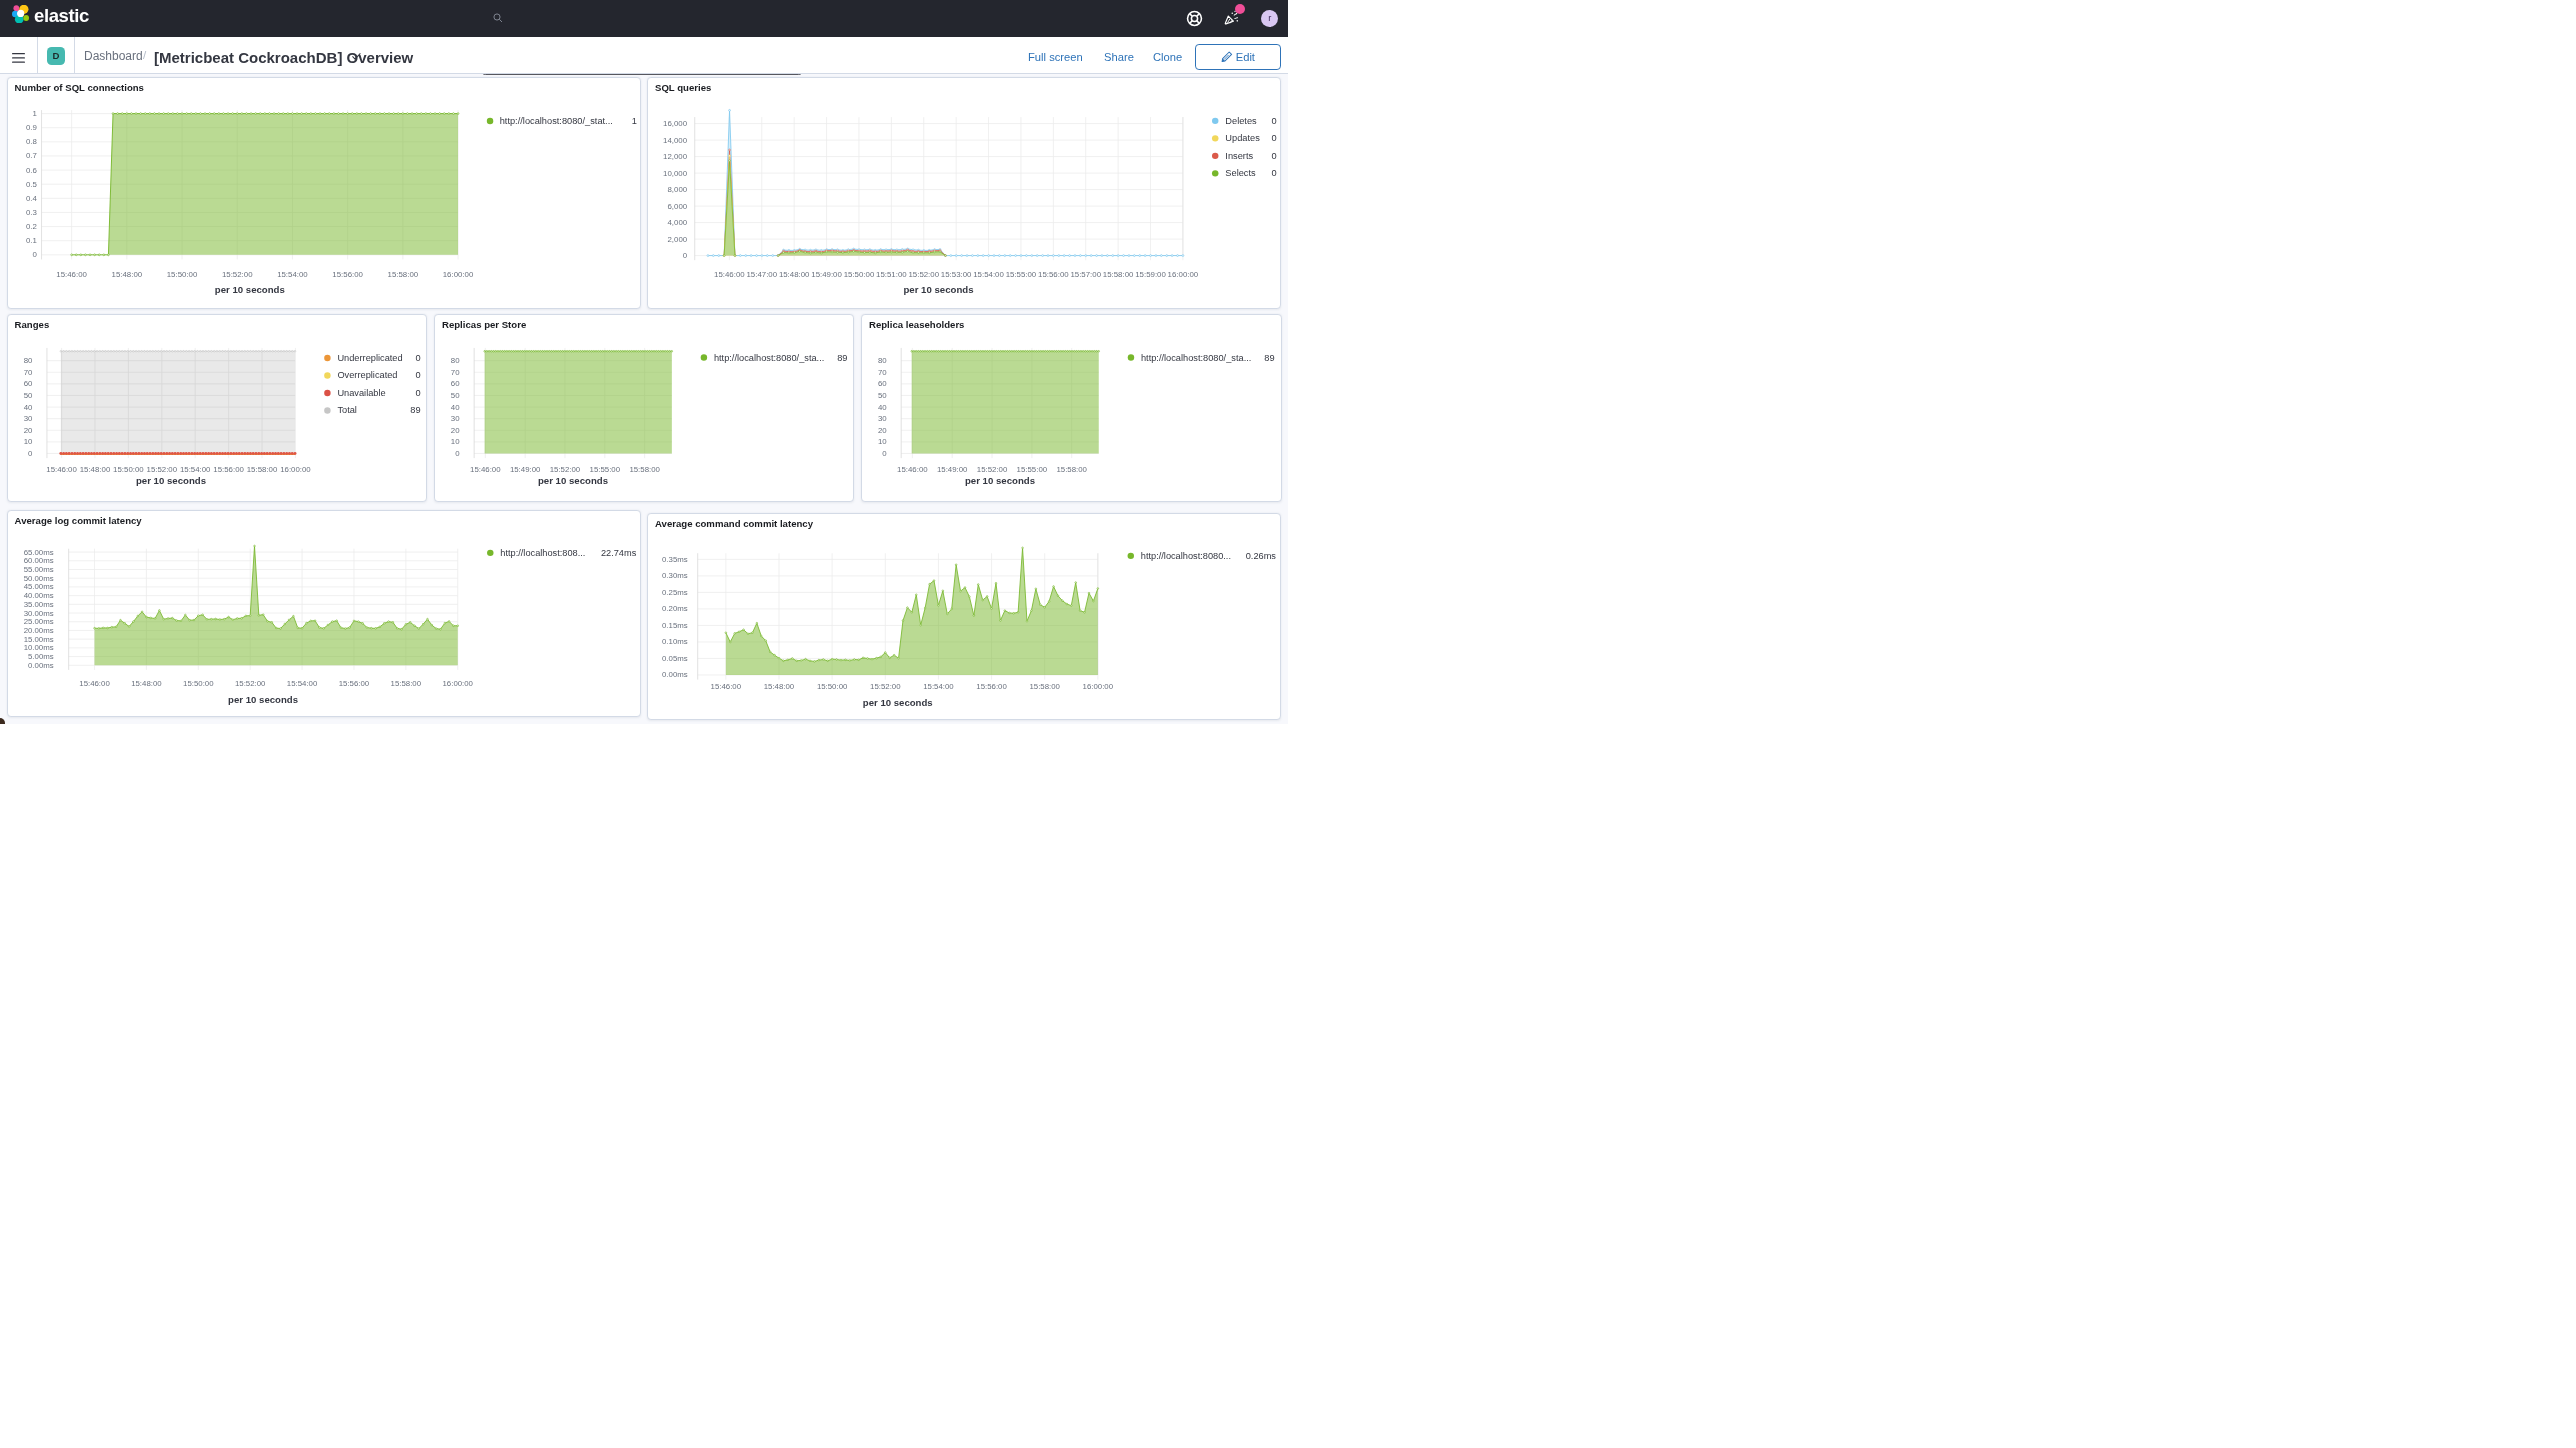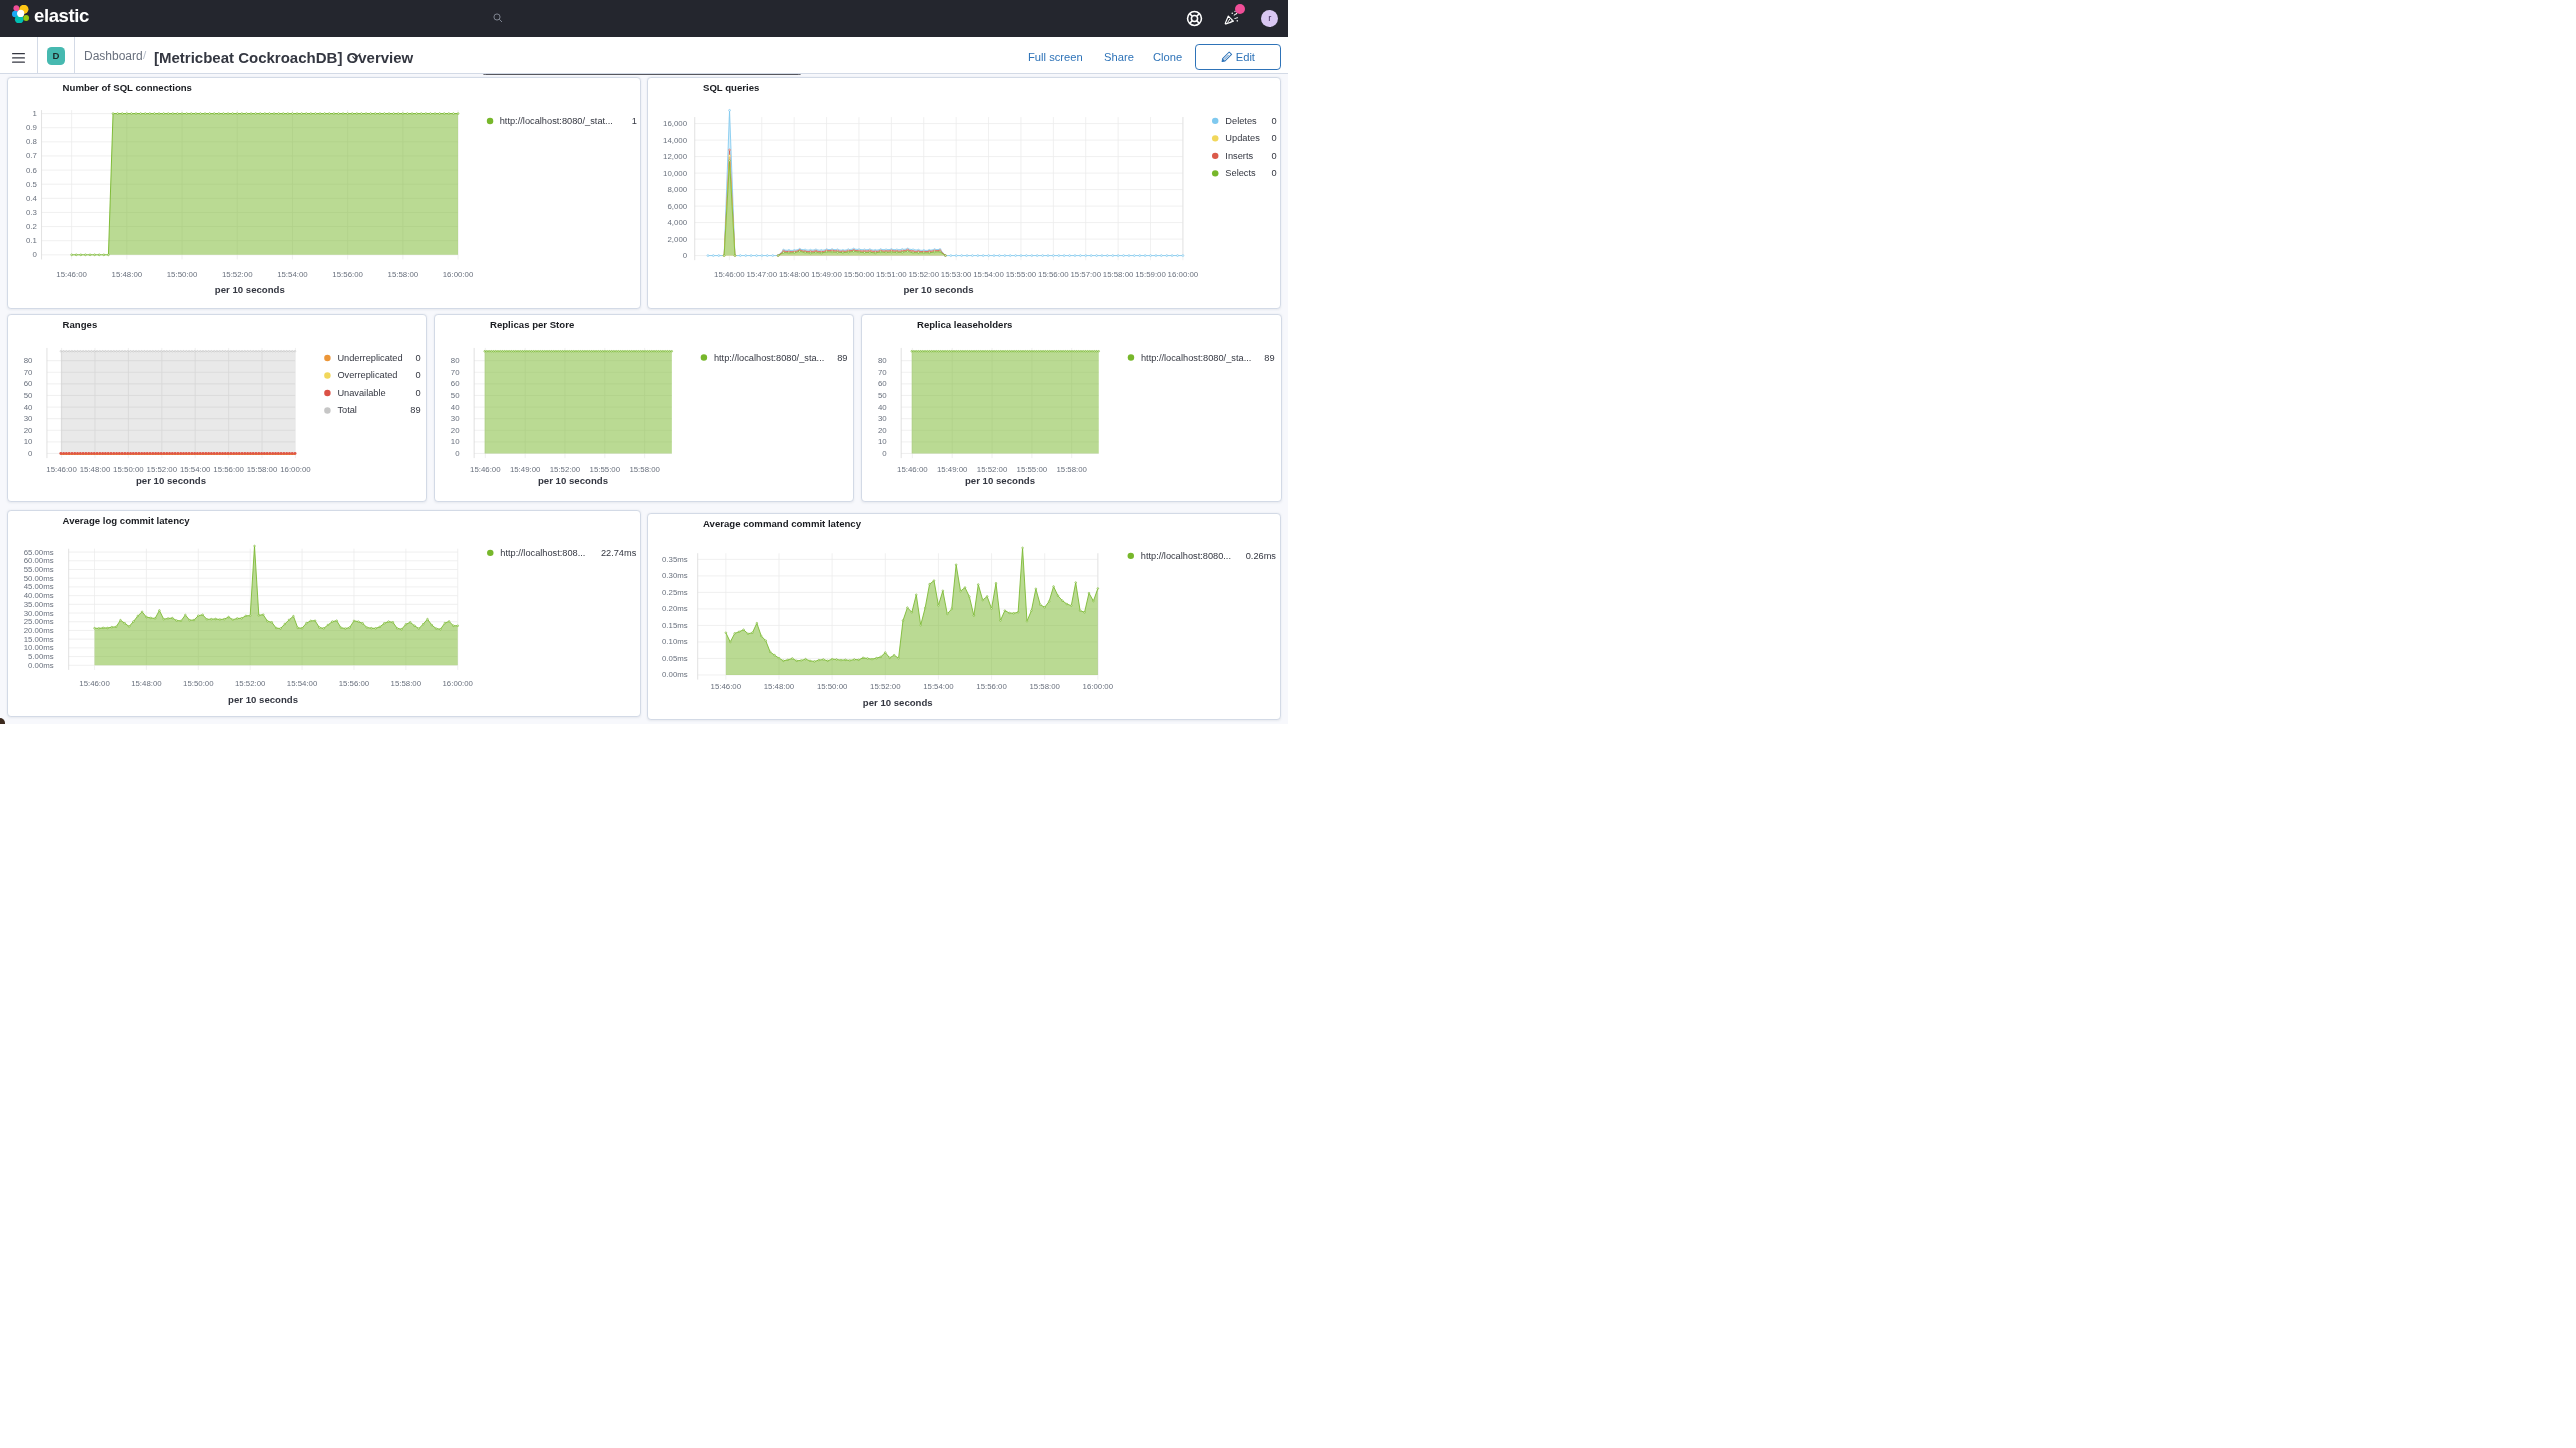--- a/index.html
+++ b/index.html
@@ -15,21 +15,21 @@
 .dbadge { position:absolute; left:47px; top:9.5px; width:18px; height:18px; border-radius:4.6px;
   background:#46b9b0; color:#1d2a2a; font-size:9.6px; font-weight:bold; text-align:center; line-height:18px; }
 .bc1 { position:absolute; left:84px; top:12.3px; font-size:12px; color:#69707d; }
 .bcsl { position:absolute; left:143px; top:10.8px; font-size:11.6px; color:#b4bcc9; }
 .bc2 { position:absolute; left:154px; top:11.6px; font-size:15px; font-weight:bold; color:#343741; }
 .lnk { position:absolute; top:14px; font-size:11.2px; color:#2e73b8; }
 .editbtn { position:absolute; left:1195px; top:6.6px; width:86px; height:26.5px; border:0.8px solid #2e73b8;
   border-radius:3.9px; color:#2e73b8; font-size:11.2px; font-weight:500; text-align:center; line-height:25px; }
 .panel { position:absolute; background:#fff; border:0.8px solid #d3dae6; border-radius:3.9px;
   box-shadow:0 0.8px 2.3px rgba(109,120,138,0.12); }
-.ptitle { position:absolute; left:7px; top:4.2px; font-size:9.6px; font-weight:bold; color:#1a1c21;margin-left:48px; }
+.ptitle { position:absolute; left:7px; top:4.2px; font-size:9.6px; font-weight:bold; color:#1a1c21; }
 .dock { position:absolute; left:0; top:718px; width:5.4px; height:6.2px; background:#3c2a1e; border-top-right-radius:5.4px; }
 text { font-family:"Liberation Sans",sans-serif; }
 </style></head>
 <body>
 <div class="page">
 <div class="hdr">
 <svg width="18.5" height="18.5" viewBox="0 0 64 64" style="position:absolute;left:11.6px;top:4.6px">
 <circle cx="15" cy="11" r="10" fill="#f04e98"></circle>
 <circle cx="41" cy="15" r="16" fill="#fec514"></circle>
 <circle cx="11" cy="31" r="11" fill="#1ba9f5"></circle>

